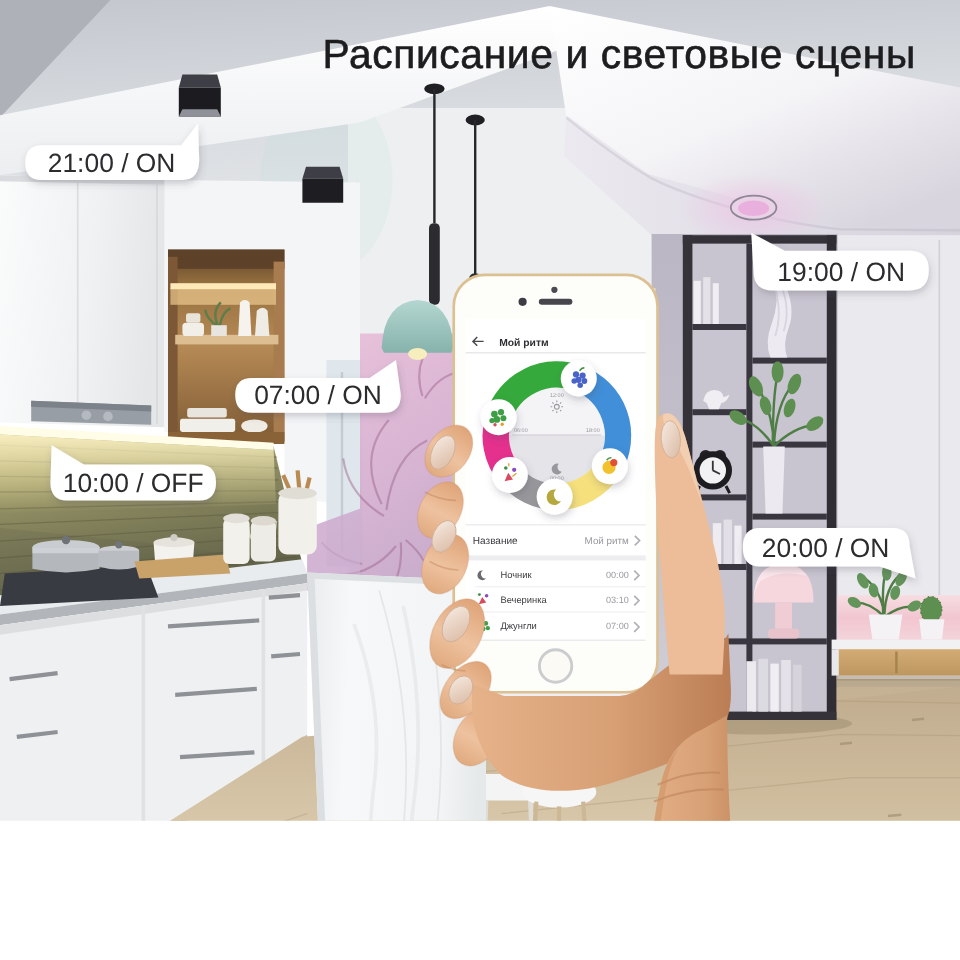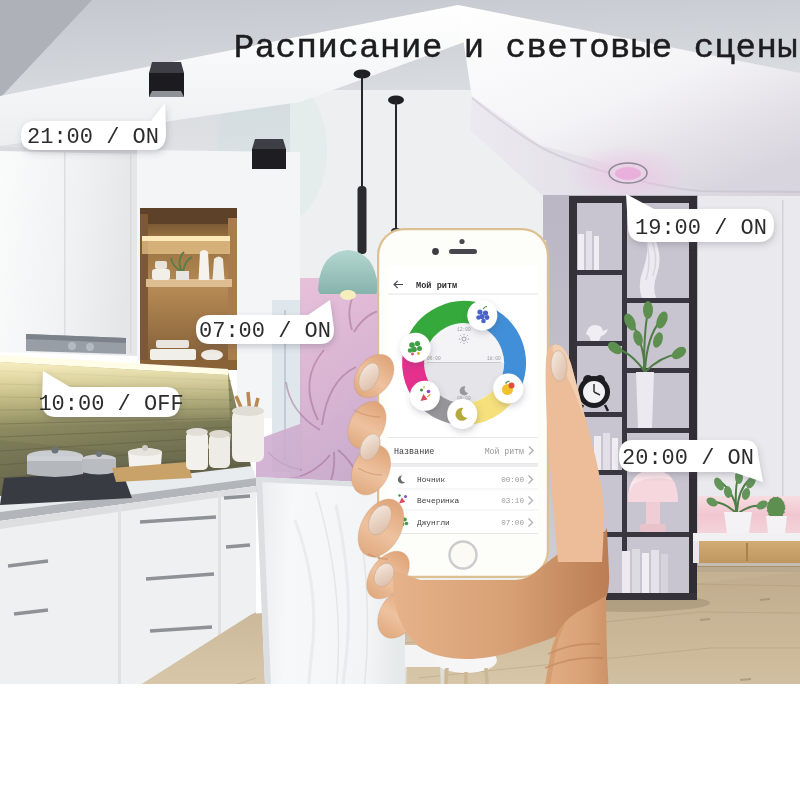--- a/index.html
+++ b/index.html
@@ -1,16 +1,16 @@
 <!DOCTYPE html>
 <html><head>
 <meta charset="utf-8">
 <style>
 html,body{margin:0;padding:0;background:#fff}
-#scene{position:relative;width:800px;height:684px;overflow:hidden;font-family:Liberation Mono, monospace}
+#scene{position:relative;width:800px;height:684px;overflow:hidden;font-family:Liberation Sans, sans-serif}
 </style>
 </head>
 <body>
 <div id="scene">
 <svg width="800" height="800" viewBox="0 0 800 800">
 <defs>
 <linearGradient id="ceilG" x1="0" y1="0" x2="0.15" y2="1">
 <stop offset="0" stop-color="#c4c7ce"></stop>
           <stop offset="0.45" stop-color="#d9dce0"></stop>
           <stop offset="1" stop-color="#eaecee"></stop>

